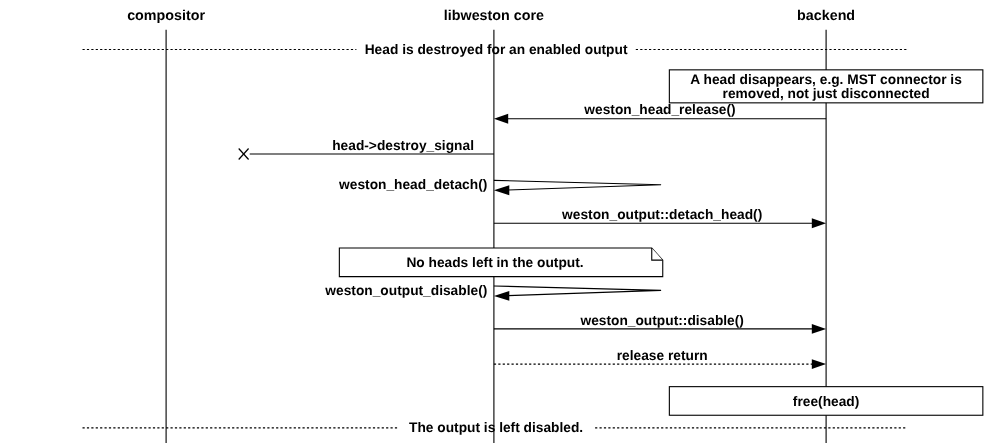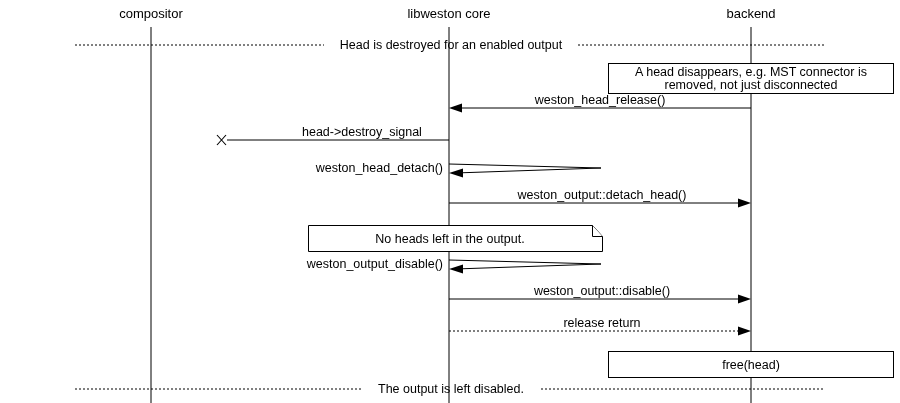--- a/index.html
+++ b/index.html
@@ -11,20 +11,21 @@
     width: 900px;
     height: 403px;
     overflow: hidden;
     font-family: "Liberation Sans", sans-serif;
   }
   #diagram-root {
     position: relative;
     width: 900px;
     height: 403px;
     background: #ffffff;
+    font-weight: bold;
   }
   svg.seq {
     display: block;
     width: 900px;
     height: 403px;
   }
   text {
     font-family: "Liberation Sans", sans-serif;
     font-size: 12.5px;
     fill: #000000;

